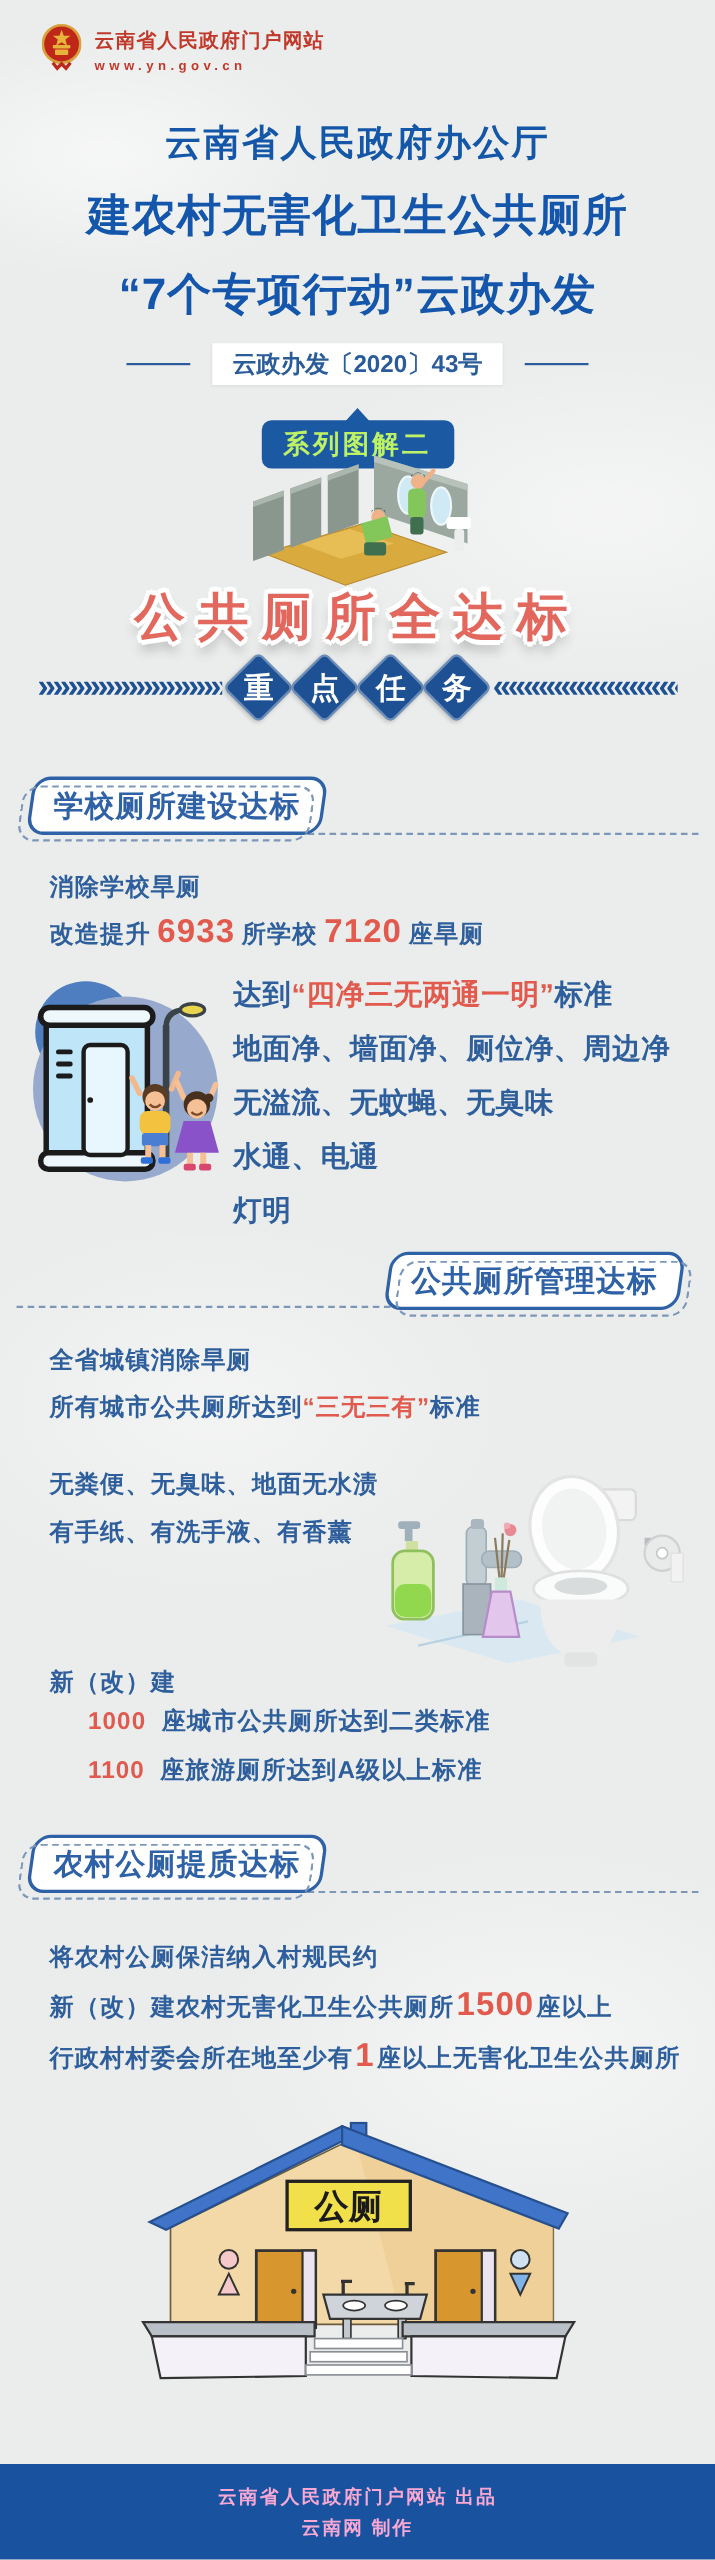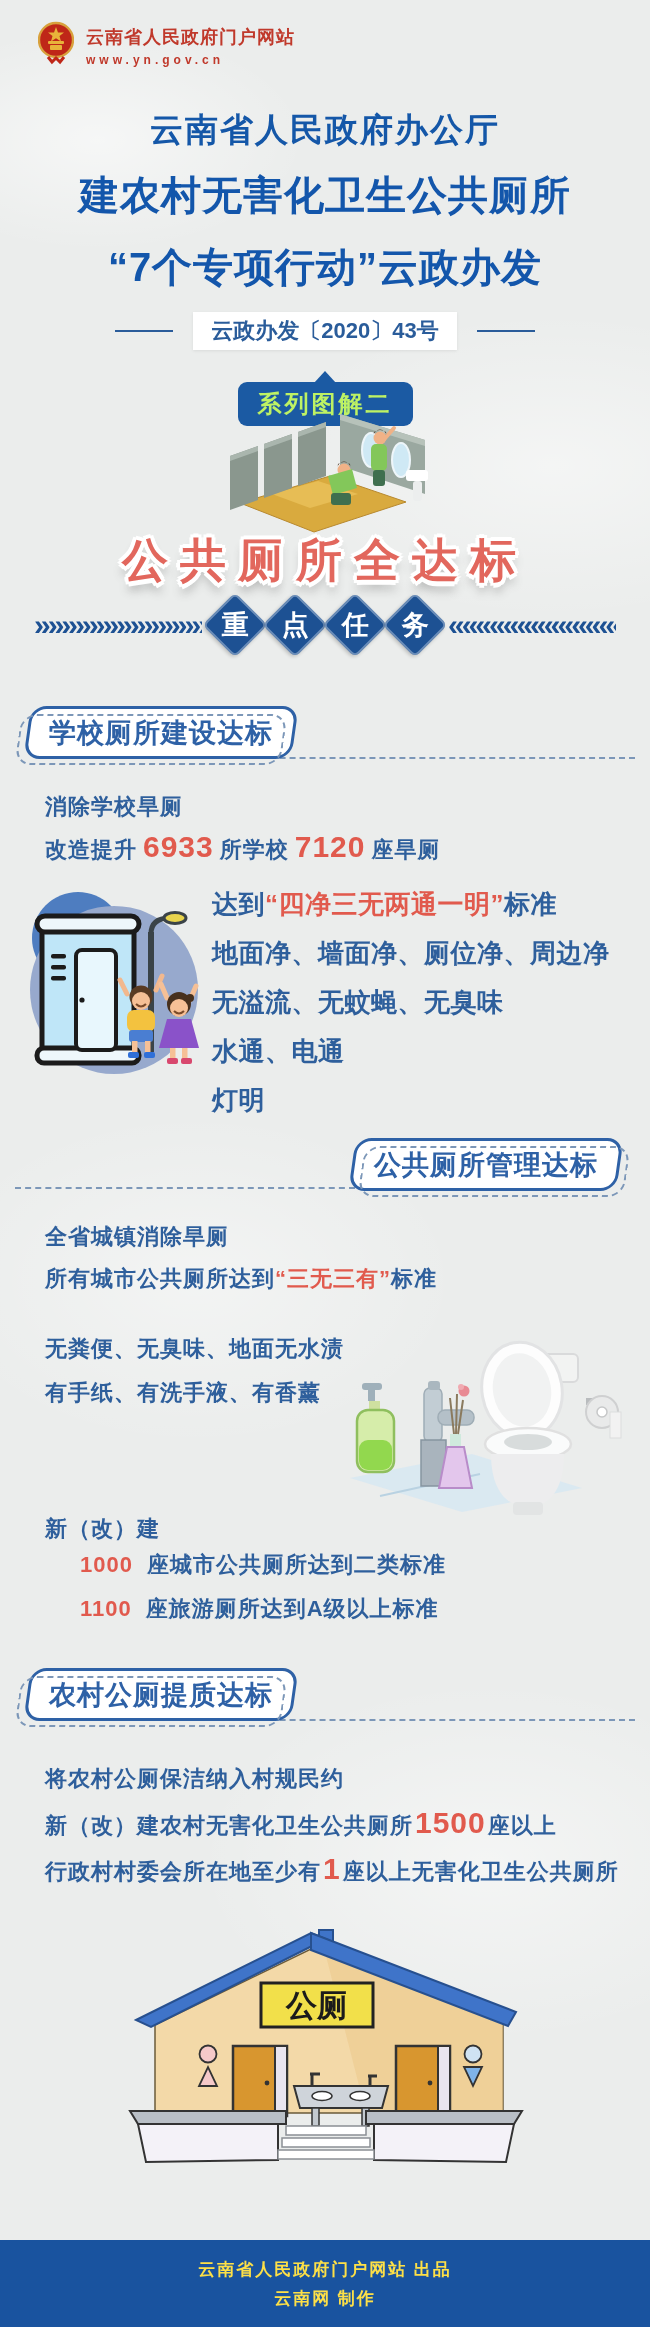--- a/index.html
+++ b/index.html
@@ -70,21 +70,21 @@
   .btxt .bignum{ color:#e15a4d; font-size:30px; font-weight:700; padding:0 6px; }
   .std-list{ position:absolute; color:#2e5f9c; font-size:26px; font-weight:700; letter-spacing:.5px; }
   .std-list div{ height:49px; line-height:49px; white-space:nowrap; }
   .stat-line{ position:absolute; display:flex; align-items:baseline; color:#2e5f9c;
     font-size:22px; font-weight:700; letter-spacing:1px; white-space:nowrap; }
   .stat-line .bignum{ color:#e15a4d; font-size:22px; margin-right:14px; }
 
   
   .footer{ position:absolute; left:0; top:2240px; width:650px; height:87px; background:#19539f;
     display:flex; flex-direction:column; align-items:center; justify-content:center; gap:6px; }
-  .footer div{ color:#fde047; font-size:17px; font-weight:700; letter-spacing:2px; }
+  .footer div{ color:#f9a8d4; font-size:17px; font-weight:700; letter-spacing:2px; }
 </style>
 </head>
 <body>
 
 <div class="poster">
 
   <div class="abs" style="left:38px; top:20px; width:36px; height:46px;">
     <svg width="36" height="46" viewBox="0 0 36 46">
       <circle cx="18" cy="20" r="17" fill="#bf2718" stroke="#d8a13c" stroke-width="2.4"></circle>
       <polygon points="18,7 20,12.5 26,12.5 21.5,16 23,21.5 18,18.3 13,21.5 14.5,16 10,12.5 16,12.5" fill="#e8b33a"></polygon>

